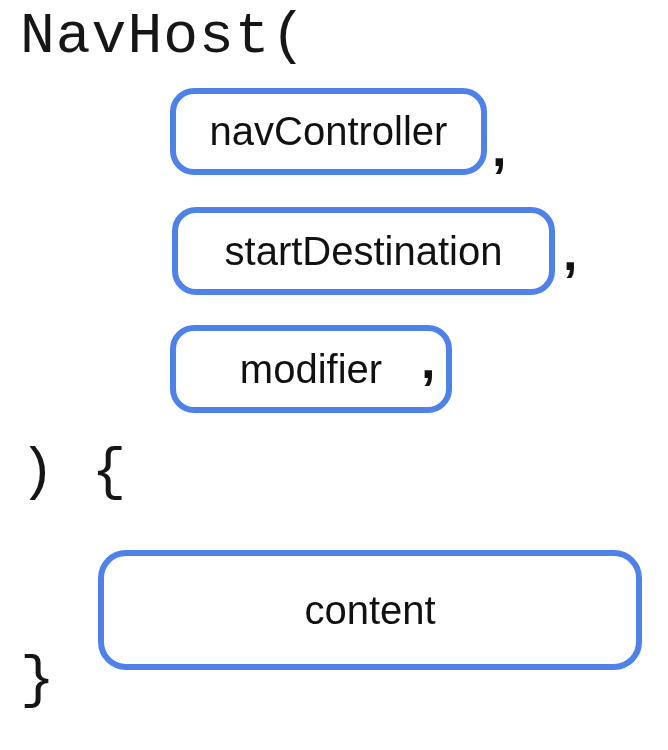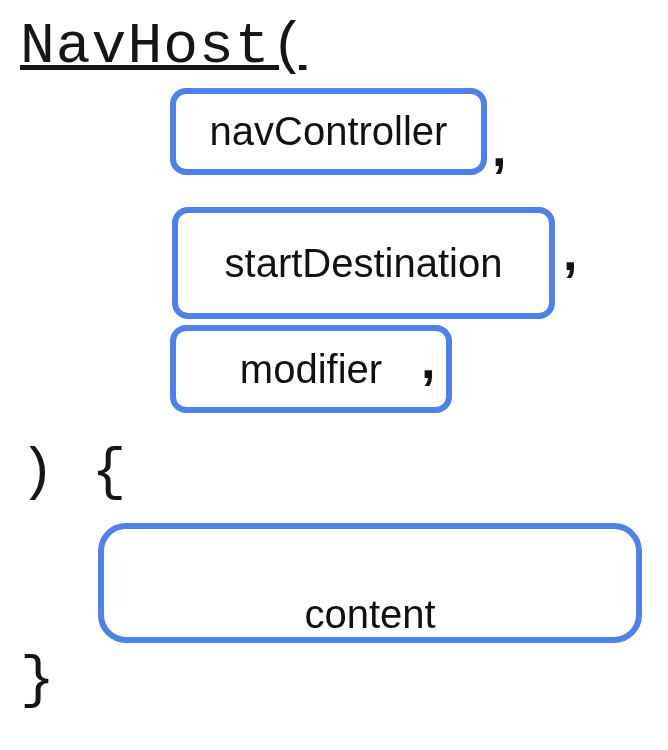--- a/index.html
+++ b/index.html
@@ -17,44 +17,44 @@
   }
   .code {
     position: absolute;
     font-family: "Liberation Mono", monospace;
     font-size: 58px;
     line-height: 1;
     letter-spacing: 1px;
     color: #161616;
     white-space: pre;
   }
-  .code-open   { left: 20px; top: 18px; text-decoration: underline; }
+  .code-open   { left: 20px; top: 8px; }
   .code-middle { left: 20px; top: 444px; }
   .code-close  { left: 20px; top: 652px; }
   .pill {
     position: absolute;
     box-sizing: border-box;
     border: 6px solid #4f82e9;
-    border-radius: 16px;
+    border-radius: 24px;
     background: #ffffff;
     display: flex;
     align-items: center;
     justify-content: center;
   }
   .pill-label {
     font-family: "Liberation Sans", sans-serif;
     font-size: 40px;
     font-weight: 500;
     color: #111111;
     white-space: nowrap;
   }
   .pill-navcontroller    { left: 170px; top: 88px;  width: 317px; height: 87px; }
-  .pill-startdestination { left: 172px; top: 207px; width: 383px; height: 112px; }
+  .pill-startdestination { left: 172px; top: 207px; width: 383px; height: 88px; }
   .pill-modifier         { left: 170px; top: 325px; width: 282px; height: 88px; }
-  .pill-content          { left: 98px;  top: 523px; width: 544px; height: 120px; border-radius: 28px; align-items: flex-end; }
+  .pill-content          { left: 98px;  top: 550px; width: 544px; height: 120px; border-radius: 28px; }
   .comma {
     position: absolute;
     font-family: "Liberation Sans", sans-serif;
     font-size: 52px;
     font-weight: 700;
     line-height: 1;
     color: #111111;
   }
   .comma-1 { left: 492px; top: 122px; }
   .comma-2 { left: 563px; top: 226px; }

